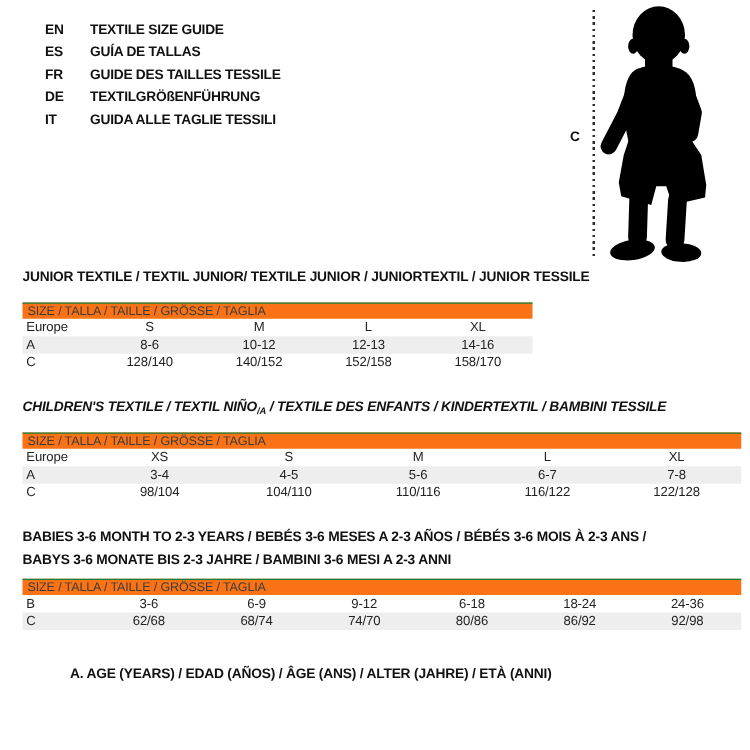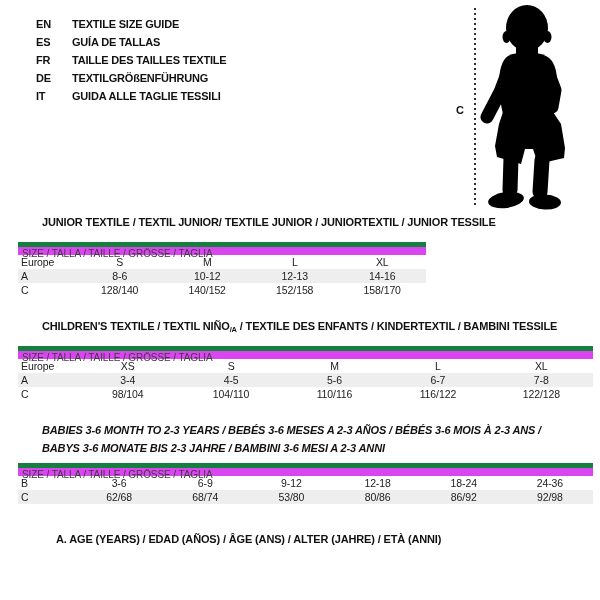--- a/index.html
+++ b/index.html
@@ -9,29 +9,29 @@
   .lang-list{position:absolute;left:36px;top:15px;}
   .lang-row{display:flex;height:18px;line-height:18px;font-size:11px;font-weight:700;letter-spacing:-0.2px;}
   .lang-code{width:36px;}
   
   .figure{position:absolute;left:440px;top:0;width:160px;height:215px;}
   .dotline{position:absolute;left:34px;top:8px;width:2px;height:199px;
            background:repeating-linear-gradient(to bottom,#2e2e2e 0 2px,transparent 2px 5px);}
   .c-label{position:absolute;left:16px;top:104px;font-size:11px;font-weight:700;}
   .figure svg{position:absolute;left:30px;top:0;}
   
-  .sec-title{position:absolute;left:18px;font-size:11px;font-weight:700;letter-spacing:-0.15px;white-space:nowrap;margin-left:24px;}
+  .sec-title{position:absolute;left:18px;font-size:11px;font-weight:700;letter-spacing:-0.15px;white-space:nowrap;}
   .sec-title sub{font-size:7.5px;vertical-align:-2px;}
-  .two-line{line-height:18px;font-style:italic;}
+  .two-line{line-height:18px;}
   
   .size-table{position:absolute;left:18px;}
   .t-junior{top:242px;width:408px;}
   .t-children{top:346px;width:575px;}
   .t-babies{top:463px;width:575px;}
-  .bar{height:13px;line-height:13px;background:#d946ef;border-top:5px solid #15803d;box-sizing:border-box;
+  .bar{height:13px;line-height:13px;background:#f97316;border-top:1px solid #15803d;box-sizing:border-box;
        font-size:10px;color:#3c3c3c;padding-left:4px;letter-spacing:-0.1px;}
   .row{display:grid;align-items:center;height:14px;font-size:10.5px;color:#222;letter-spacing:-0.1px;}
   .cols4{grid-template-columns:58px repeat(4,1fr);}
   .cols5{grid-template-columns:58px repeat(5,1fr);}
   .cols6{grid-template-columns:58px repeat(6,1fr);}
   .row .lbl{text-align:left;padding-left:3px;}
   .row .val{text-align:center;}
   .striped{background:#eeeeee;}
   
   .legend{position:absolute;left:12px;top:530px;font-size:11px;font-weight:700;letter-spacing:-0.15px;margin-left:44px;}
@@ -46,21 +46,21 @@
     <div class="lang-row">
       <span class="lang-code">EN</span>
       <span class="lang-label">TEXTILE SIZE GUIDE</span>
     </div>
     <div class="lang-row">
       <span class="lang-code">ES</span>
       <span class="lang-label">GUÍA DE TALLAS</span>
     </div>
     <div class="lang-row">
       <span class="lang-code">FR</span>
-      <span class="lang-label">TAILLE DES TAILLES TEXTILE</span>
+      <span class="lang-label">GUIDE DES TAILLES TESSILE</span>
     </div>
     <div class="lang-row">
       <span class="lang-code">DE</span>
       <span class="lang-label">TEXTILGRÖßENFÜHRUNG</span>
     </div>
     <div class="lang-row">
       <span class="lang-code">IT</span>
       <span class="lang-label">GUIDA ALLE TAGLIE TESSILI</span>
     </div>
   </div>
@@ -107,21 +107,21 @@
     </div>
     <div class="row cols4">
       <span class="lbl">C</span>
       <span class="val">128/140</span>
       <span class="val">140/152</span>
       <span class="val">152/158</span>
       <span class="val">158/170</span>
     </div>
   </div>
 
-  <div class="sec-title" style="top:320px;"><span>CHILDREN'S TEXTILE / TEXTIL NIÑO</span><sub>/A</sub><span> / TEXTILE DES ENFANTS / KINDERTEXTIL / BAMBINI TESSILE</span></div>
+  <div class="sec-title" style="top:320px;font-style:italic;"><span>CHILDREN'S TEXTILE / TEXTIL NIÑO</span><sub>/A</sub><span> / TEXTILE DES ENFANTS / KINDERTEXTIL / BAMBINI TESSILE</span></div>
   <div class="size-table t-children">
     <div class="bar">SIZE / TALLA / TAILLE / GRÖSSE / TAGLIA</div>
     <div class="row cols5">
       <span class="lbl">Europe</span>
       <span class="val">XS</span>
       <span class="val">S</span>
       <span class="val">M</span>
       <span class="val">L</span>
       <span class="val">XL</span>
     </div>
@@ -147,29 +147,29 @@
     <div>BABIES 3-6 MONTH TO 2-3 YEARS / BEBÉS 3-6 MESES A 2-3 AÑOS / BÉBÉS 3-6 MOIS À 2-3 ANS /</div>
     <div>BABYS 3-6 MONATE BIS 2-3 JAHRE / BAMBINI 3-6 MESI A 2-3 ANNI</div>
   </div>
   <div class="size-table t-babies">
     <div class="bar">SIZE / TALLA / TAILLE / GRÖSSE / TAGLIA</div>
     <div class="row cols6">
       <span class="lbl">B</span>
       <span class="val">3-6</span>
       <span class="val">6-9</span>
       <span class="val">9-12</span>
-      <span class="val">12-18</span>
+      <span class="val">6-18</span>
       <span class="val">18-24</span>
       <span class="val">24-36</span>
     </div>
     <div class="row cols6 striped">
       <span class="lbl">C</span>
       <span class="val">62/68</span>
       <span class="val">68/74</span>
-      <span class="val">53/80</span>
+      <span class="val">74/70</span>
       <span class="val">80/86</span>
       <span class="val">86/92</span>
       <span class="val">92/98</span>
     </div>
   </div>
 
   <div class="legend">
     <div>A. AGE (YEARS) / EDAD (AÑOS) / ÂGE (ANS) / ALTER (JAHRE) / ETÀ (ANNI)</div>
   </div>
 

